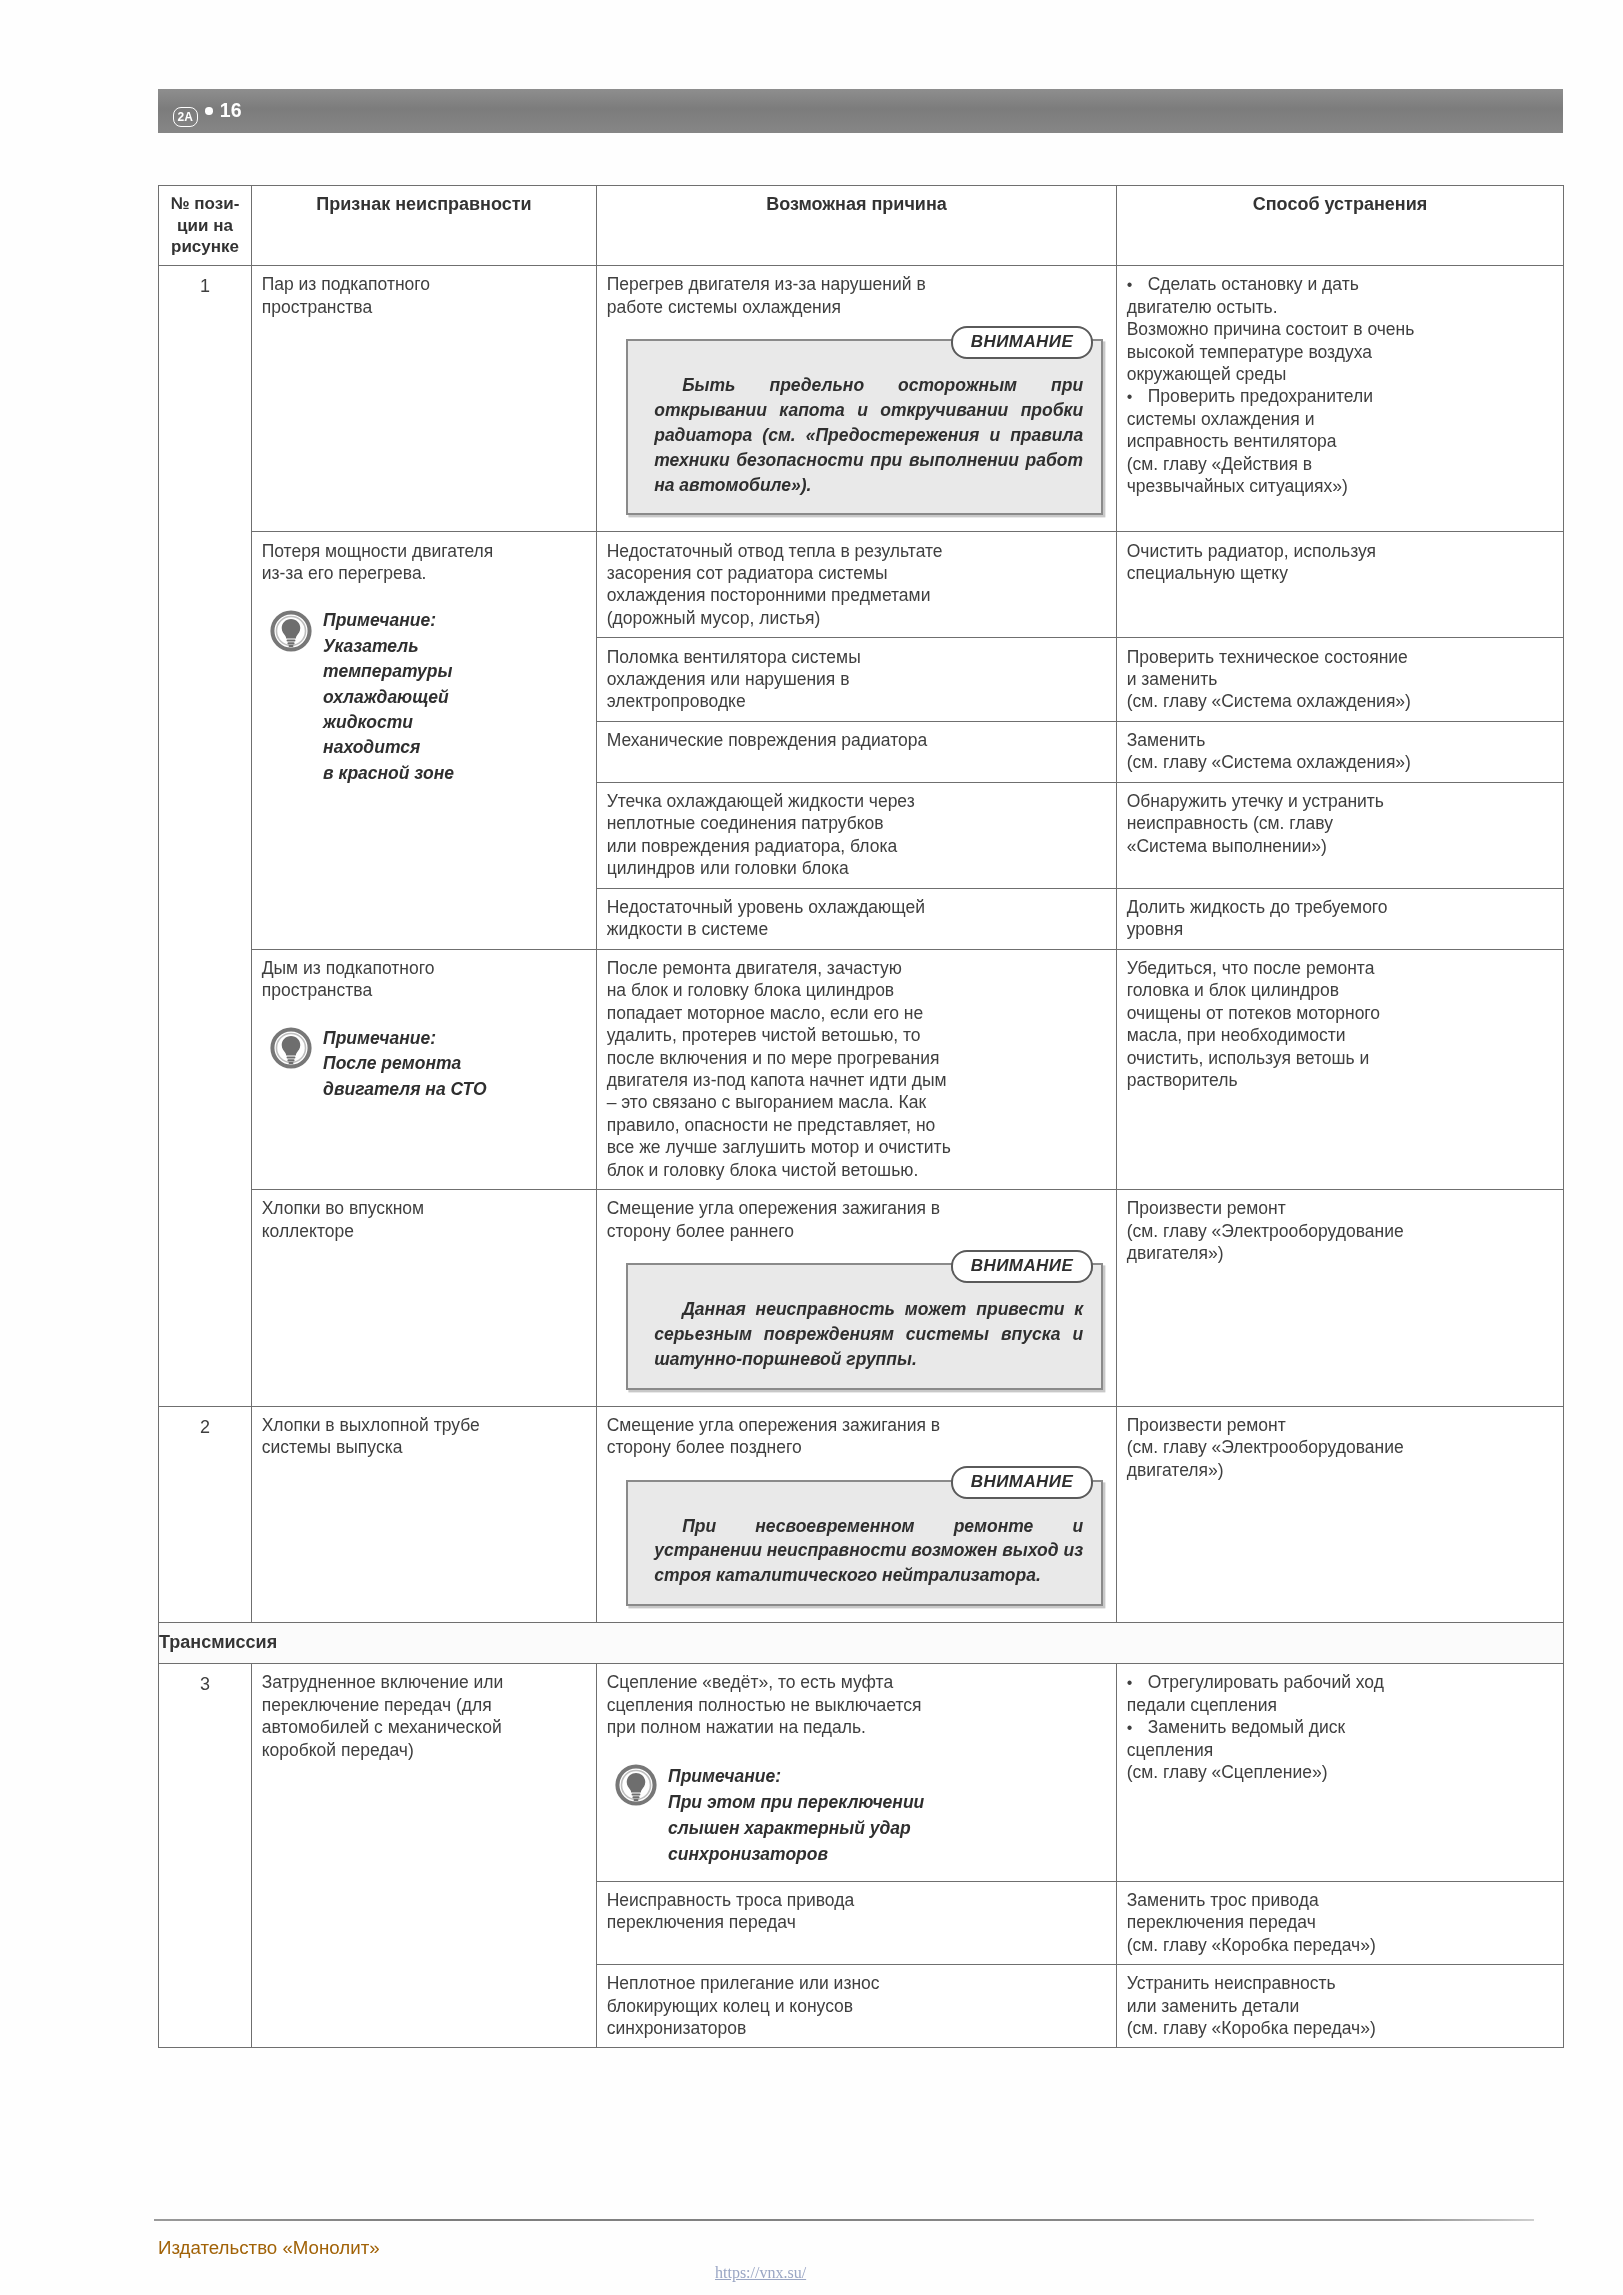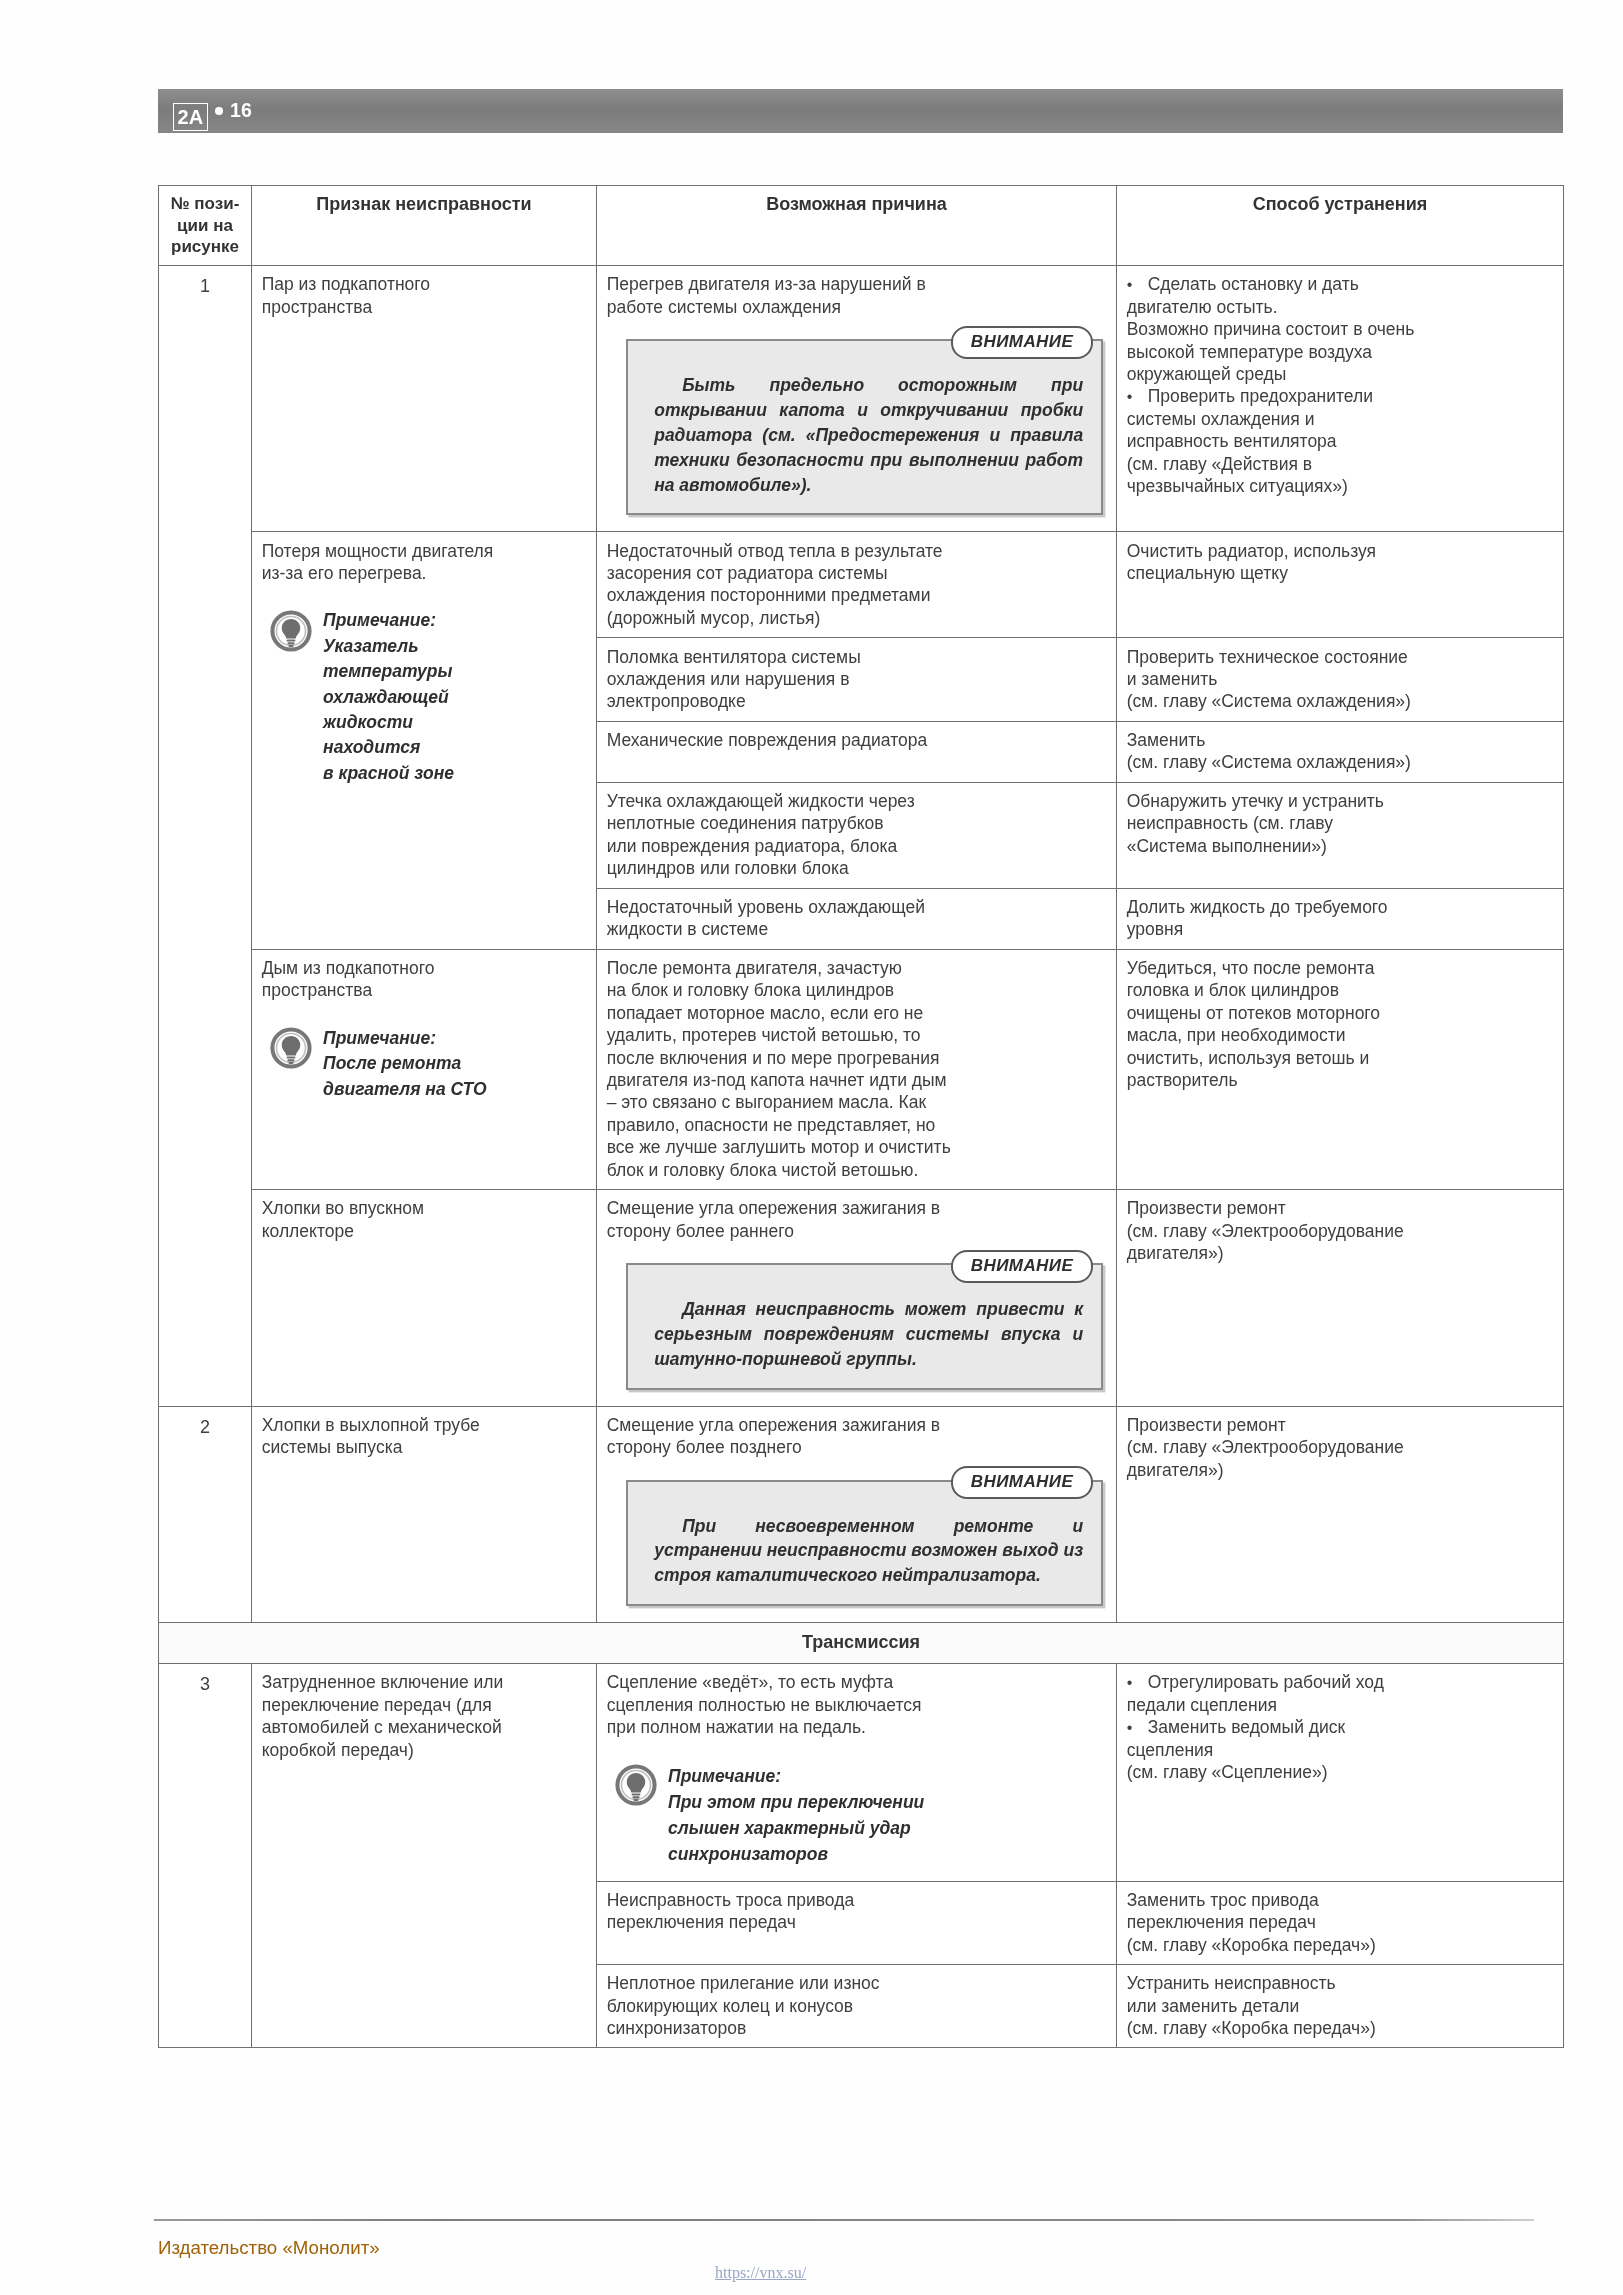--- a/index.html
+++ b/index.html
@@ -22,24 +22,24 @@
     left:158px; top:89px; width:1405px; height:44px;
     background:linear-gradient(180deg,#8e8e8e 0%,#7c7c7c 45%,#868686 100%);
     display:flex; align-items:center;
   }
   .page-badge{
     margin-left:14.6px;
     display:flex; align-items:center; gap:7.3px;
   }
   .badge-num{
     border:1.6px solid #ffffff;
-    border-radius:0;
+    border-radius:8px;
     color:#ffffff;
     font-weight:bold;
-    font-size:20px;
+    font-size:12px;
     line-height:1;
     padding:2.4px 4px 3.2px 4px;
     letter-spacing:0px;
     margin-top:12px;
   }
   .badge-dot{
     width:7.3px;height:7.3px;border-radius:50%;background:#fff;display:inline-block;
   }
   .badge-page{
     color:#ffffff;font-weight:bold;font-size:19.5px;line-height:1;
@@ -83,21 +83,20 @@
   }
   th.hdr-0{font-size:17px;line-height:1.25;}
 
   td.num{
     text-align:center;
     font-size:18px;
     padding-top:9px;
   }
 
   .section-row td{
-    text-align:center;
     font-weight:bold;
     font-size:18px;
     background:#fbfbfb;
     padding:8px 0 9px 0;
     color:#353535;
   }
 
   
   .warn{
     position:relative;

